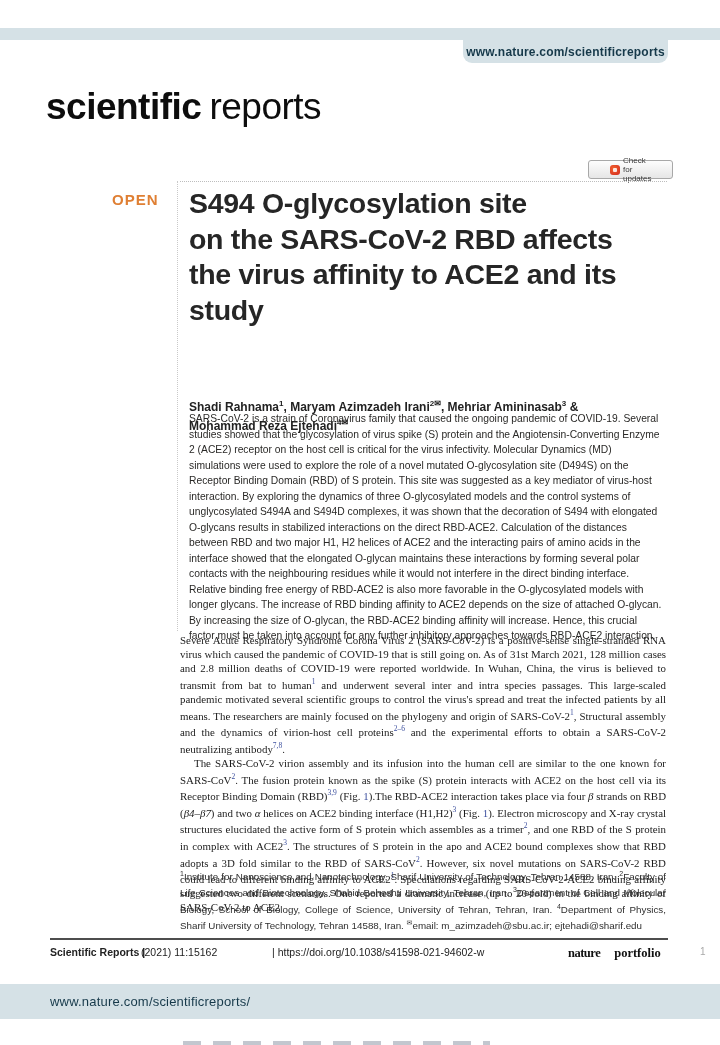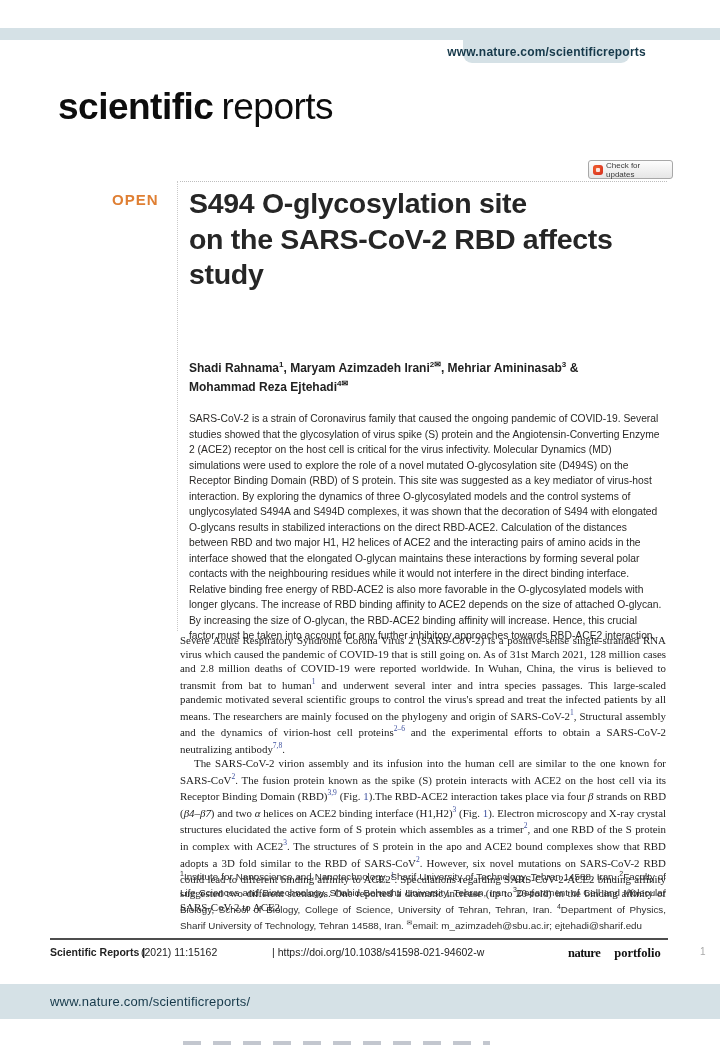--- a/index.html
+++ b/index.html
@@ -7,44 +7,44 @@
     --teal:#16394a;
     --orange:#df7f33;
     --link:#3c4f9e;
     --ink:#1b1b1b;
   }
   *{margin:0;padding:0;box-sizing:border-box;}
   html,body{width:720px;height:1045px;background:#ffffff;overflow:hidden;}
   body{position:relative;font-family:"Liberation Sans",sans-serif;}
 
   .top-band{position:absolute;left:0;top:28px;width:720px;height:12px;background:var(--band);}
-  .url-badge{position:absolute;left:463px;top:40px;width:167px;height:23px;background:var(--band);
+  .url-badge{position:absolute;left:463px;top:40px;width:205px;height:23px;background:var(--band);
     border-radius:0 0 9px 9px;display:flex;align-items:center;justify-content:center;
     font-size:12px;font-weight:bold;color:var(--teal);letter-spacing:.2px;}
 
-  .logo{position:absolute;left:58px;top:86px;font-size:37px;color:#0d0d0d;letter-spacing:-0.5px;}
+  .logo{position:absolute;left:46px;top:86px;font-size:37px;color:#0d0d0d;letter-spacing:-0.5px;}
   .logo .bold{font-weight:bold;}
   .logo .light{font-weight:normal;margin-left:8px;}
 
   .check-badge{position:absolute;left:588px;top:160px;width:85px;height:19px;border:1px solid #a8a8a8;
     border-radius:3px;background:linear-gradient(#fdfdfd,#e6e6e6);display:flex;align-items:center;
-    gap:3px;padding:0 4px;font-size:8px;color:#3a3a3a;}
+    gap:3px;padding:0 21px;font-size:8px;color:#3a3a3a;}
   .crossmark{width:10px;height:10px;border-radius:3px;background:radial-gradient(circle at 35% 35%,#f2622e,#d2281e);
     flex:0 0 auto;position:relative;}
   .crossmark:after{content:"";position:absolute;left:3px;top:3px;width:4px;height:4px;border-radius:1px;background:#ffffff;opacity:.85;}
 
   .dotted-h{position:absolute;left:180px;top:181px;width:487px;border-top:1px dotted #bdbdbd;height:0;}
   .dotted-v{position:absolute;left:177px;top:181px;height:450px;border-left:1px dotted #c9c9c9;width:0;}
 
   .open-label{position:absolute;left:112px;top:191px;font-size:15px;font-weight:bold;color:var(--orange);letter-spacing:1px;text-align:center;}
 
   .title{position:absolute;left:189px;top:186px;width:480px;font-size:28.5px;line-height:35.5px;
     font-weight:bold;color:#262626;letter-spacing:-0.3px;}
 
-  .authors{position:absolute;left:189px;top:357px;width:475px;font-size:12px;line-height:15px;
+  .authors{position:absolute;left:189px;top:396px;width:475px;font-size:12px;line-height:15px;
     font-weight:bold;color:#222222;}
   .authors .seg-sup{vertical-align:super;font-size:8px;color:#222222;}
 
   .abstract{position:absolute;left:189px;top:411px;width:476px;font-size:10.3px;line-height:15.5px;
     font-weight:normal;color:#2a2927;}
 
   .body-text{position:absolute;left:180px;top:633px;width:486px;font-family:"Liberation Serif",serif;
     font-size:10.9px;line-height:14px;color:var(--ink);text-align:justify;}
   .body-text p.indent{text-indent:14px;}
   .body-text .seg-sup{vertical-align:super;font-size:7.5px;color:var(--link);}
@@ -91,20 +91,21 @@
 </div>
 
 <div class="dotted-h"></div>
 <div class="dotted-v"></div>
 
 <div class="open-label">OPEN</div>
 
 <h1 class="title">
     <div>S494 O-glycosylation site</div>
     <div>on the SARS-CoV-2 RBD affects</div>
+    <div>the virus affinity to ACE2 and its</div>
     <div>study</div>
   </h1>
 
 <div class="authors"><span>Shadi Rahnama</span><span class="seg-sup">1</span><span>, Maryam Azimzadeh Irani</span><span class="seg-sup">2✉</span><span>, Mehriar Amininasab</span><span class="seg-sup">3</span><span> &amp; </span><br><span>Mohammad Reza Ejtehadi</span><span class="seg-sup">4✉</span></div>
 
 <div class="abstract">SARS-CoV-2 is a strain of Coronavirus family that caused the ongoing pandemic of COVID-19. Several studies showed that the glycosylation of virus spike (S) protein and the Angiotensin-Converting Enzyme 2 (ACE2) receptor on the host cell is critical for the virus infectivity. Molecular Dynamics (MD) simulations were used to explore the role of a novel mutated O-glycosylation site (D494S) on the Receptor Binding Domain (RBD) of S protein. This site was suggested as a key mediator of virus-host interaction. By exploring the dynamics of three O-glycosylated models and the control systems of unglycosylated S494A and S494D complexes, it was shown that the decoration of S494 with elongated O-glycans results in stabilized interactions on the direct RBD-ACE2. Calculation of the distances between RBD and two major H1, H2 helices of ACE2 and the interacting pairs of amino acids in the interface showed that the elongated O-glycan maintains these interactions by forming several polar contacts with the neighbouring residues while it would not interfere in the direct binding interface. Relative binding free energy of RBD-ACE2 is also more favorable in the O-glycosylated models with longer glycans. The increase of RBD binding affinity to ACE2 depends on the size of attached O-glycan. By increasing the size of O-glycan, the RBD-ACE2 binding affinity will increase. Hence, this crucial factor must be taken into account for any further inhibitory approaches towards RBD-ACE2 interaction.</div>
 
 <div class="body-text">
   <p><span>Severe Acute Respiratory Syndrome Corona Virus 2 (SARS-CoV-2) is a positive-sense single-stranded RNA virus which caused the pandemic of COVID-19 that is still going on. As of 31st March 2021, 128 million cases and 2.8 million deaths of COVID-19 were reported worldwide. In Wuhan, China, the virus is believed to transmit from bat to human</span><span class="seg-sup">1</span><span> and underwent several inter and intra species passages. This large-scaled pandemic motivated several scientific groups to control the virus's spread and treat the infected patients by all means. The researchers are mainly focused on the phylogeny and origin of SARS-CoV-2</span><span class="seg-sup">1</span><span>, Structural assembly and the dynamics of virion-host cell proteins</span><span class="seg-sup">2–6</span><span> and the experimental efforts to obtain a SARS-CoV-2 neutralizing antibody</span><span class="seg-sup">7,8</span><span>.</span></p>
   <p class="indent"><span>The SARS-CoV-2 virion assembly and its infusion into the human cell are similar to the one known for SARS-CoV</span><span class="seg-sup">2</span><span>. The fusion protein known as the spike (S) protein interacts with ACE2 on the host cell via its Receptor Binding Domain (RBD)</span><span class="seg-sup">3,9</span><span> (Fig. </span><span class="seg-link">1</span><span>).The RBD-ACE2 interaction takes place via four </span><span class="seg-italic">β</span><span> strands on RBD (</span><span class="seg-italic">β4–β7</span><span>) and two </span><span class="seg-italic">α</span><span> helices on ACE2 binding interface (H1,H2)</span><span class="seg-sup">3</span><span> (Fig. </span><span class="seg-link">1</span><span>). Electron microscopy and X-ray crystal structures elucidated the active form of S protein which assembles as a trimer</span><span class="seg-sup">2</span><span>, and one RBD of the S protein in complex with ACE2</span><span class="seg-sup">3</span><span>. The structures of S protein in the apo and ACE2 bound complexes show that RBD adopts a 3D fold similar to the RBD of SARS-CoV</span><span class="seg-sup">2</span><span>. However, six novel mutations on SARS-CoV-2 RBD could lead to different binding affinity to ACE2</span><span class="seg-sup">1</span><span>. Speculations regarding SARS-CoV-2-ACE2 binding affinity suggested two different scenarios. One reported a dramatic increase (up to 20-fold) in the binding affinity of SARS-CoV-2 to ACE2</span></p>

